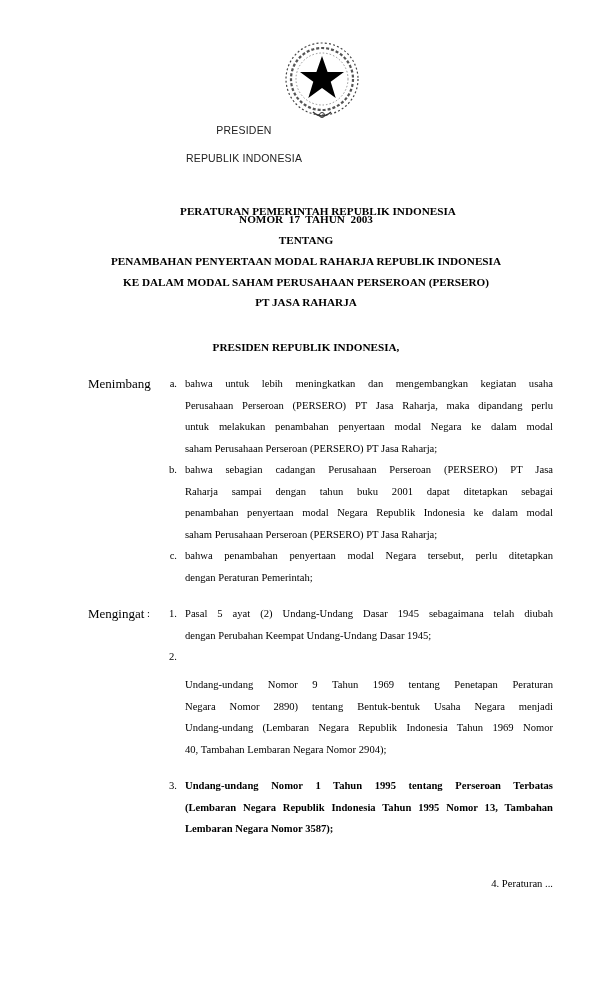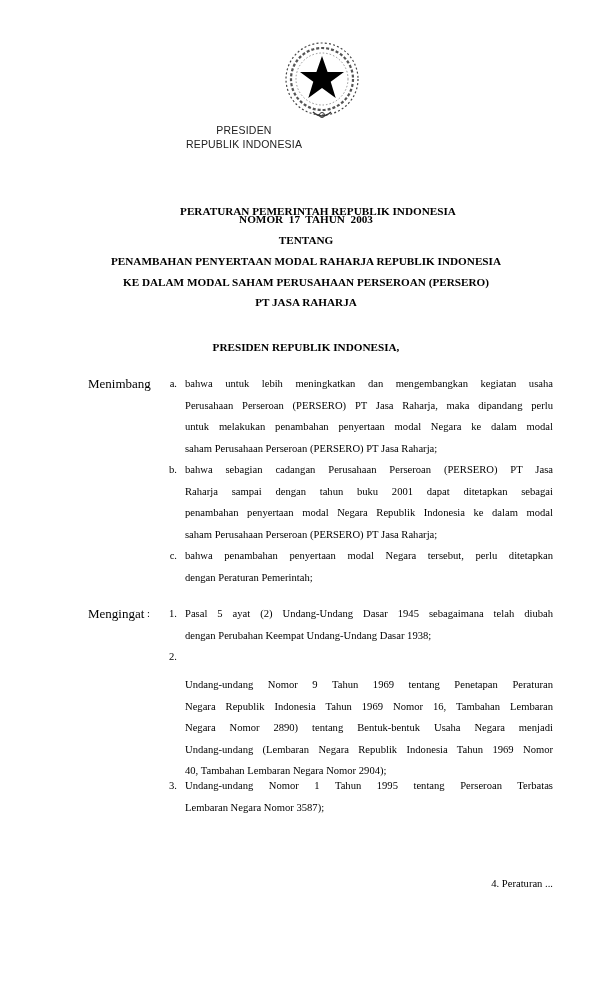--- a/index.html
+++ b/index.html
@@ -23,21 +23,21 @@
 
 <svg class="emblem" viewBox="0 0 90 90">
   <circle cx="45" cy="43" r="36" fill="none" stroke="#444" stroke-width="1.2" stroke-dasharray="2 2.2"></circle>
   <circle cx="45" cy="43" r="31" fill="none" stroke="#555" stroke-width="2.2" stroke-dasharray="3 2"></circle>
   <circle cx="45" cy="43" r="26" fill="none" stroke="#777" stroke-width="0.8" stroke-dasharray="1.5 2"></circle>
   <polygon fill="#000" points="45,20 50.6,36 67,36 53.7,45.8 58.7,62 45,52 31.3,62 36.3,45.8 23,36 39.4,36"></polygon>
   <path d="M36 76 Q45 84 54 76" fill="none" stroke="#333" stroke-width="1.5"></path>
   <circle cx="45" cy="79" r="2.5" fill="none" stroke="#333" stroke-width="1"></circle>
 </svg>
 <div class="emblem-caption" style="top:124px;">PRESIDEN</div>
-<div class="emblem-caption" style="top:138px;">REPUBLIK INDONESIA</div>
+<div class="emblem-caption" style="top:152px;">REPUBLIK INDONESIA</div>
 
 <div class="title-line" style="top:204px;margin-left:12px;">PERATURAN PEMERINTAH REPUBLIK INDONESIA</div>
 <div class="title-line" style="top:212px;">NOMOR  17  TAHUN  2003</div>
 <div class="title-line" style="top:233px;">TENTANG</div>
 <div class="title-line" style="top:254px;">PENAMBAHAN PENYERTAAN MODAL RAHARJA REPUBLIK INDONESIA</div>
 <div class="title-line" style="top:275px;">KE DALAM MODAL SAHAM PERUSAHAAN PERSEROAN (PERSERO)</div>
 <div class="title-line" style="top:295px;">PT JASA RAHARJA</div>
 
 <div class="title-line" style="top:340px;">PRESIDEN REPUBLIK INDONESIA,</div>
 
@@ -65,31 +65,31 @@
   <span class="ln">bahwa penambahan penyertaan modal Negara tersebut, perlu ditetapkan</span>
   <span class="ln last">dengan Peraturan Pemerintah;</span>
 </div>
 
 <div class="label" style="top:607px;">Mengingat</div>
 <div class="colon" style="left:147px; top:607px;">:</div>
 
 <div class="marker" style="left:161px; top:607px;">1.</div>
 <div class="para" style="top:603px;">
   <span class="ln">Pasal 5 ayat (2) Undang-Undang Dasar 1945 sebagaimana telah diubah</span>
-  <span class="ln last">dengan Perubahan Keempat Undang-Undang Dasar 1938;</span>
+  <span class="ln last">dengan Perubahan Keempat Undang-Undang Dasar 1945;</span>
 </div>
 
 <div class="marker" style="left:161px; top:650px;">2.</div>
 <div class="para" style="top:646px;margin-top:28px;">
   <span class="ln">Undang-undang Nomor 9 Tahun 1969 tentang Penetapan Peraturan</span>
-  <span class="ln">Negara Republik Indonesia Tahun 1969 Nomor 16,  Tambahan Lembaran</span>
   <span class="ln">Negara Nomor 2890) tentang Bentuk-bentuk Usaha Negara  menjadi</span>
   <span class="ln">Undang-undang (Lembaran Negara Republik Indonesia Tahun 1969 Nomor</span>
   <span class="ln last">40, Tambahan Lembaran Negara Nomor 2904);</span>
 </div>
 
 <div class="marker" style="left:161px; top:779px;">3.</div>
-<div class="para" style="top:775px;">
+<div class="para" style="top:775px;font-weight:bold;">
   <span class="ln">Undang-undang Nomor 1 Tahun 1995 tentang Perseroan Terbatas</span>
+  <span class="ln">(Lembaran Negara Republik Indonesia Tahun 1995 Nomor 13, Tambahan</span>
   <span class="ln last">Lembaran Negara Nomor 3587);</span>
 </div>
 
 <div class="footer">4. Peraturan ...</div>
 
 </body></html>

